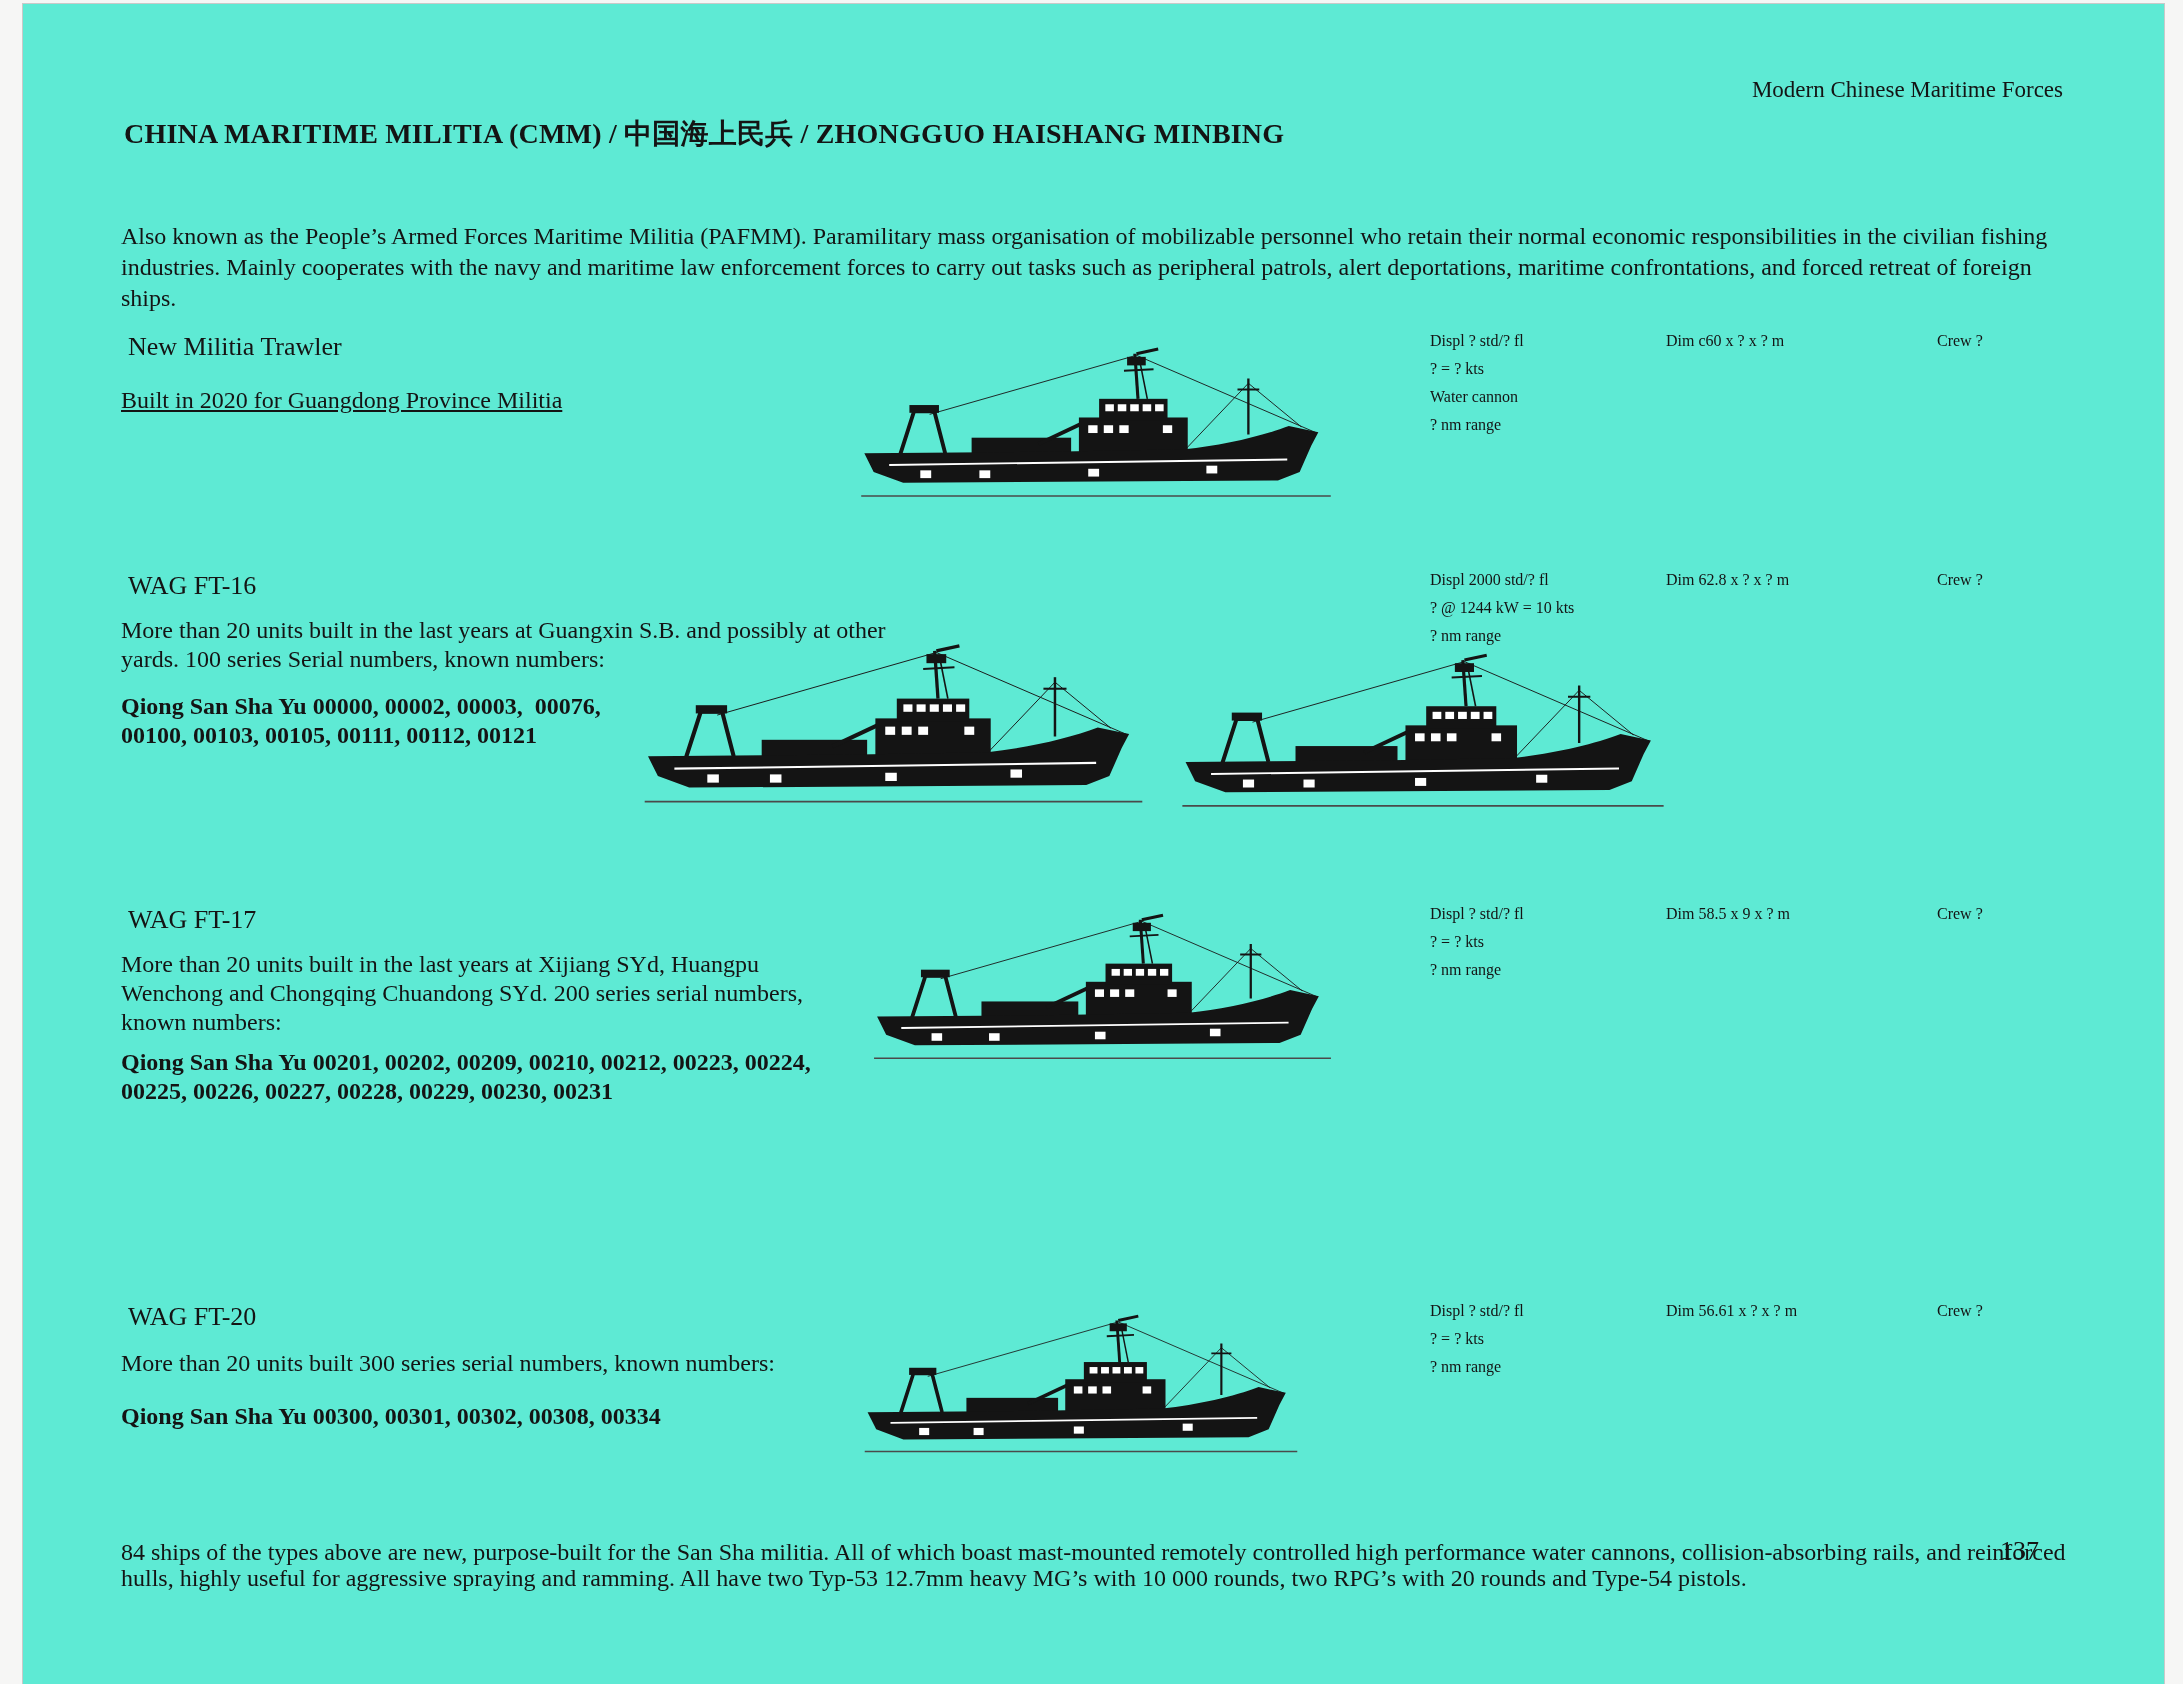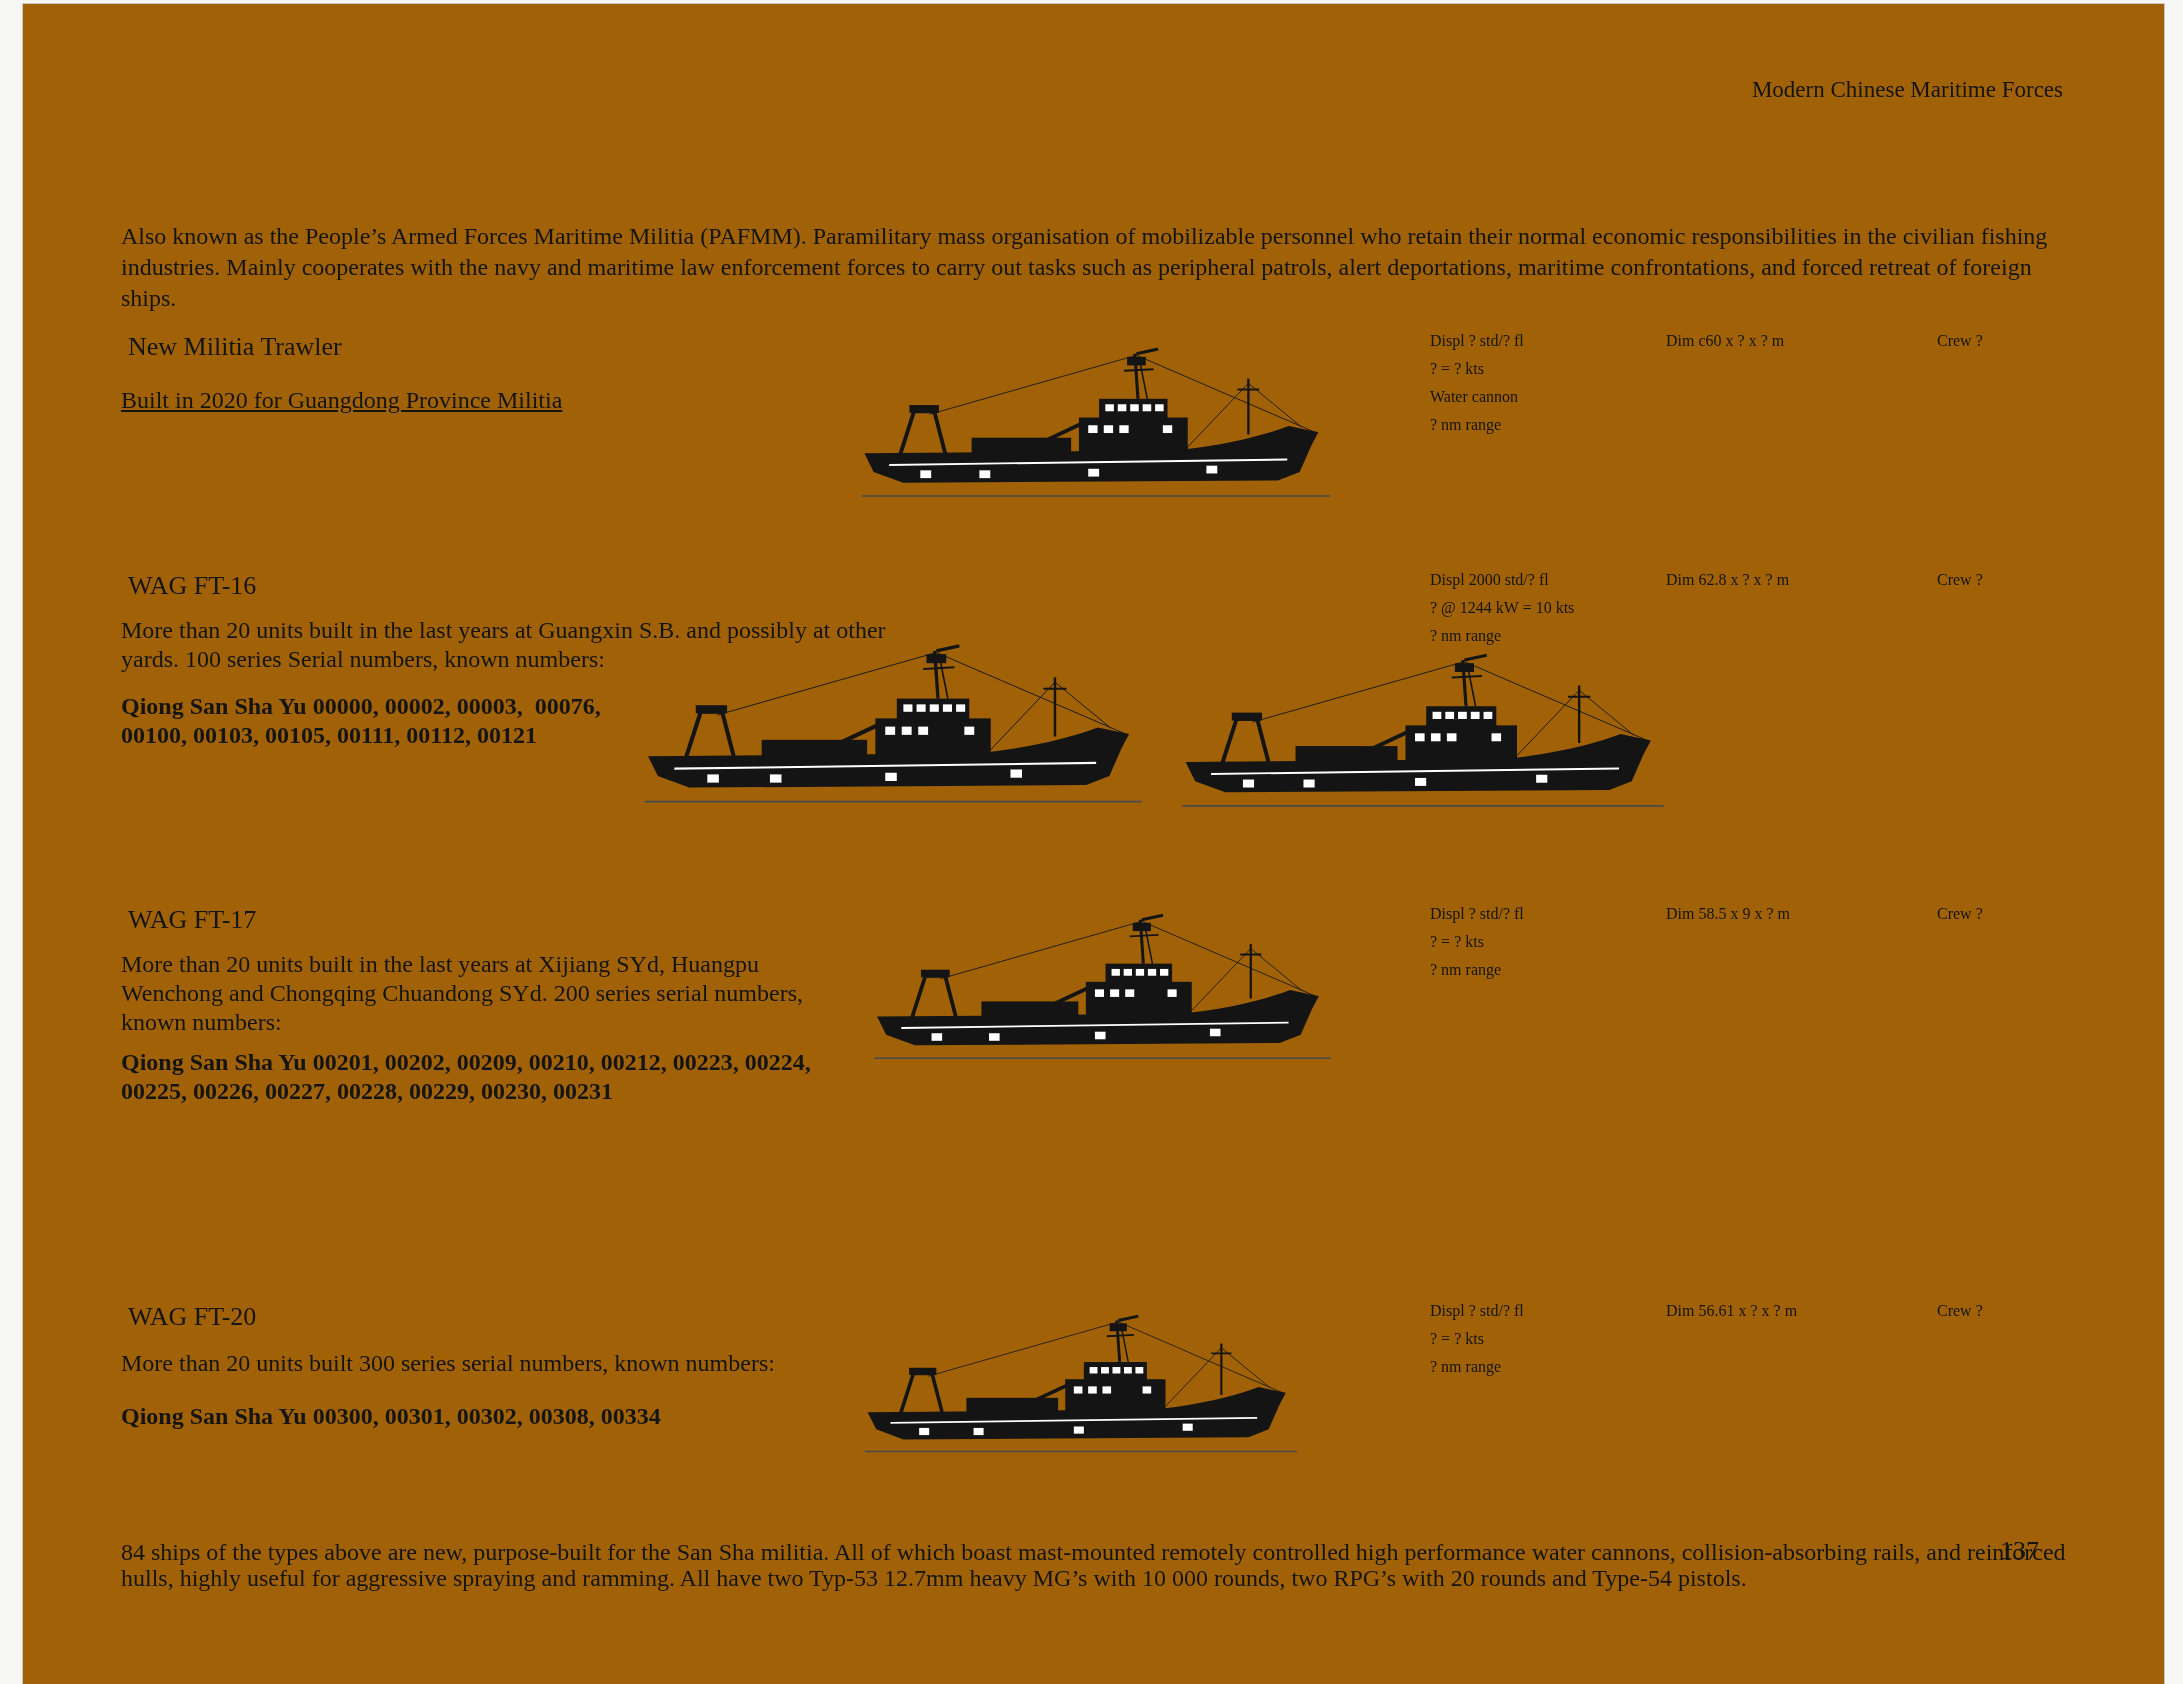--- a/index.html
+++ b/index.html
@@ -2,21 +2,21 @@
 <html style="font-size:13.5px"><head>
 <meta charset="utf-8">
 <style>
   html,body { margin:0; padding:0; background:#f6f6f5; }
   .canvas {
     position:relative; width:2183px; height:1685px; overflow:hidden;
     background:#f6f6f5; font-family:"Liberation Serif", serif; color:#141414;
   }
   .page {
     position:absolute; left:22px; top:3.4px; width:2143px; height:1681px;
-    background:#a16207; box-sizing:border-box;
+    background:#5eead4; box-sizing:border-box;
     border-left:1.7px solid #c9c9c9; border-right:1.7px solid #c9c9c9; border-top:1.7px solid #c9c9c9;
   }
   .running-header { position:absolute; right:101px; top:73px; font-size:23px; white-space:nowrap; }
   .page-title { position:absolute; left:101px; top:111px; font-size:28px; font-weight:bold; white-space:nowrap; letter-spacing:0.2px; }
   .intro { position:absolute; left:98px; top:193px; width:1957px; font-size:24px; line-height:31px; }
 
   .sec { position:absolute; left:0; top:0; width:2143px; height:0; overflow:visible; }
   .sec.s1 { top:321px; } .sec.s2 { top:560px; } .sec.s3 { top:894px; } .sec.s4 { top:1291px; }
 
   .sec-heading { position:absolute; left:98px; top:0; margin:7px; font-size:26px; font-weight:normal; white-space:nowrap; }
@@ -98,20 +98,21 @@
             <rect x="452" y="162" width="14" height="10"></rect>
           </g>
         </symbol>
       </defs>
     </svg>
   </div>
 
   <div class="page">
 
     <div class="running-header">Modern Chinese Maritime Forces</div>
+    <div class="page-title">CHINA MARITIME MILITIA (CMM) / 中国海上民兵 / ZHONGGUO HAISHANG MINBING</div>
     <p class="intro">Also known as the People’s Armed Forces Maritime Militia (PAFMM). Paramilitary mass organisation of mobilizable personnel who retain their normal economic responsibilities in the civilian fishing industries. Mainly cooperates with the navy and maritime law enforcement forces to carry out tasks such as peripheral patrols, alert deportations, maritime confrontations, and forced retreat of foreign ships.</p>
 
     <section class="sec s1">
       <h2 class="sec-heading">New Militia Trawler</h2>
       <p class="sec-desc">Built in 2020 for Guangdong Province Militia</p>
       <div class="ship ship-a">
         <svg class="shipsvg" viewBox="0 0 620 210" width="482" height="179" preserveAspectRatio="xMidYMax meet">
             <use href="#trawler"></use>
           </svg>
       </div>

